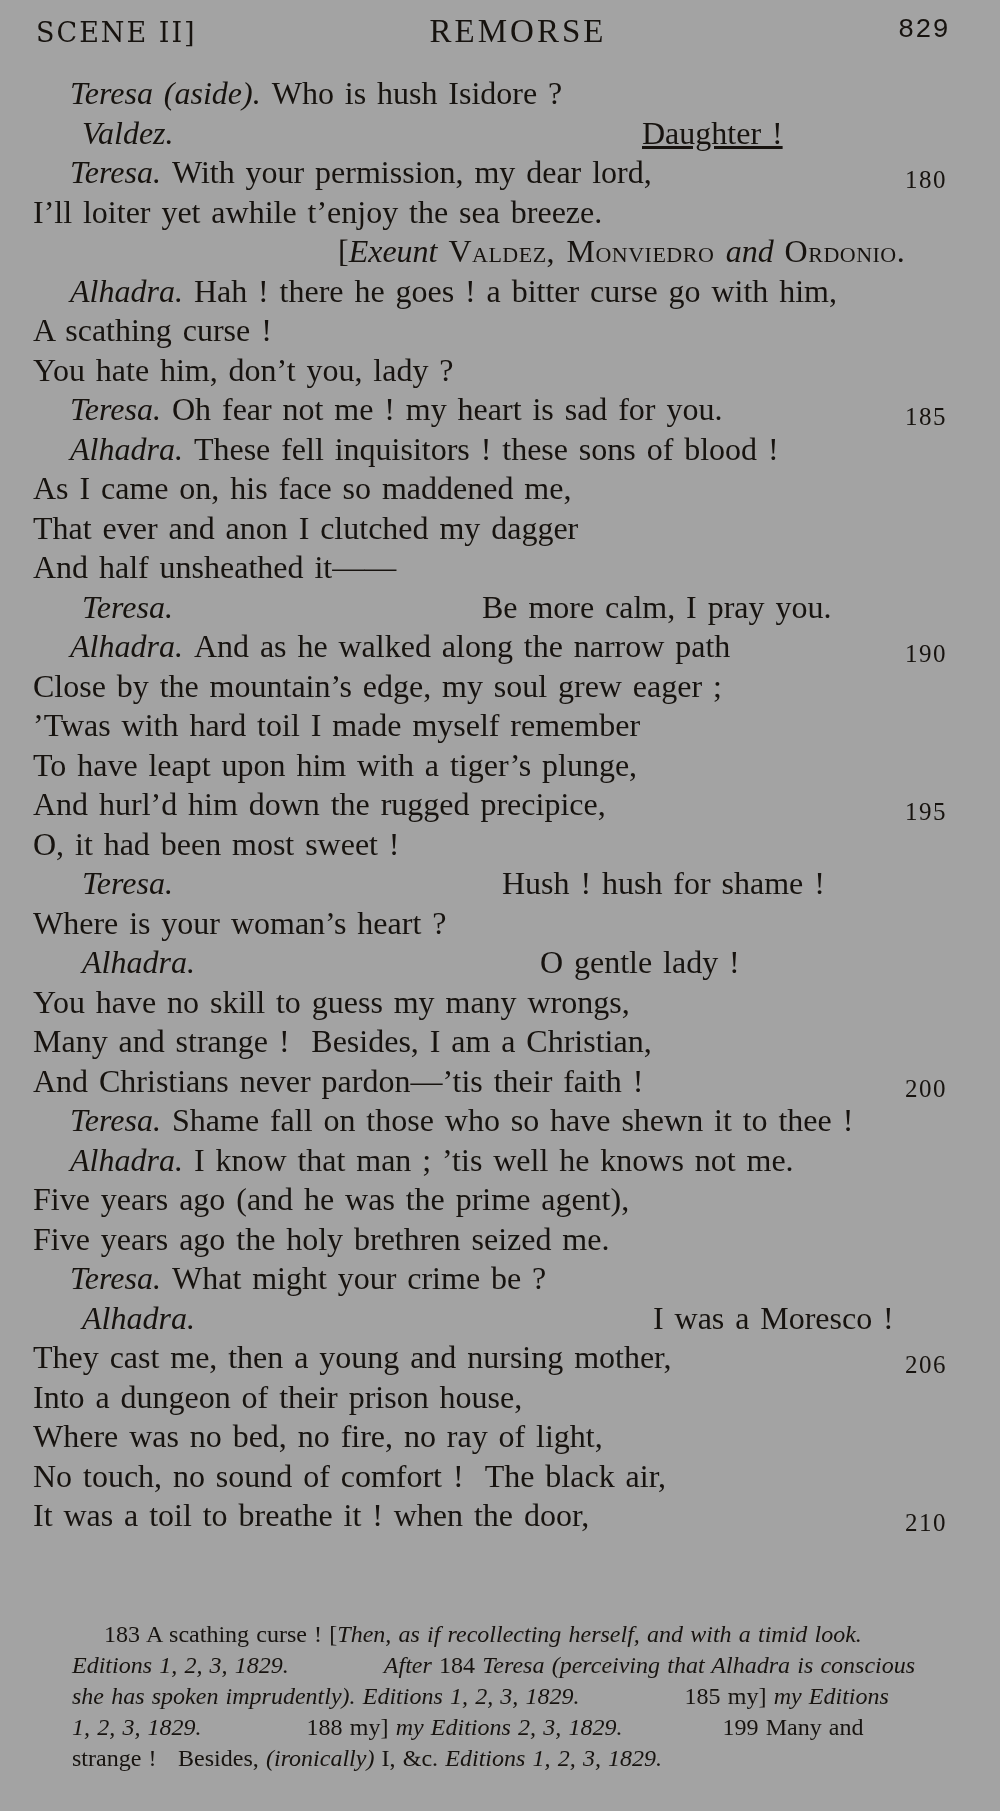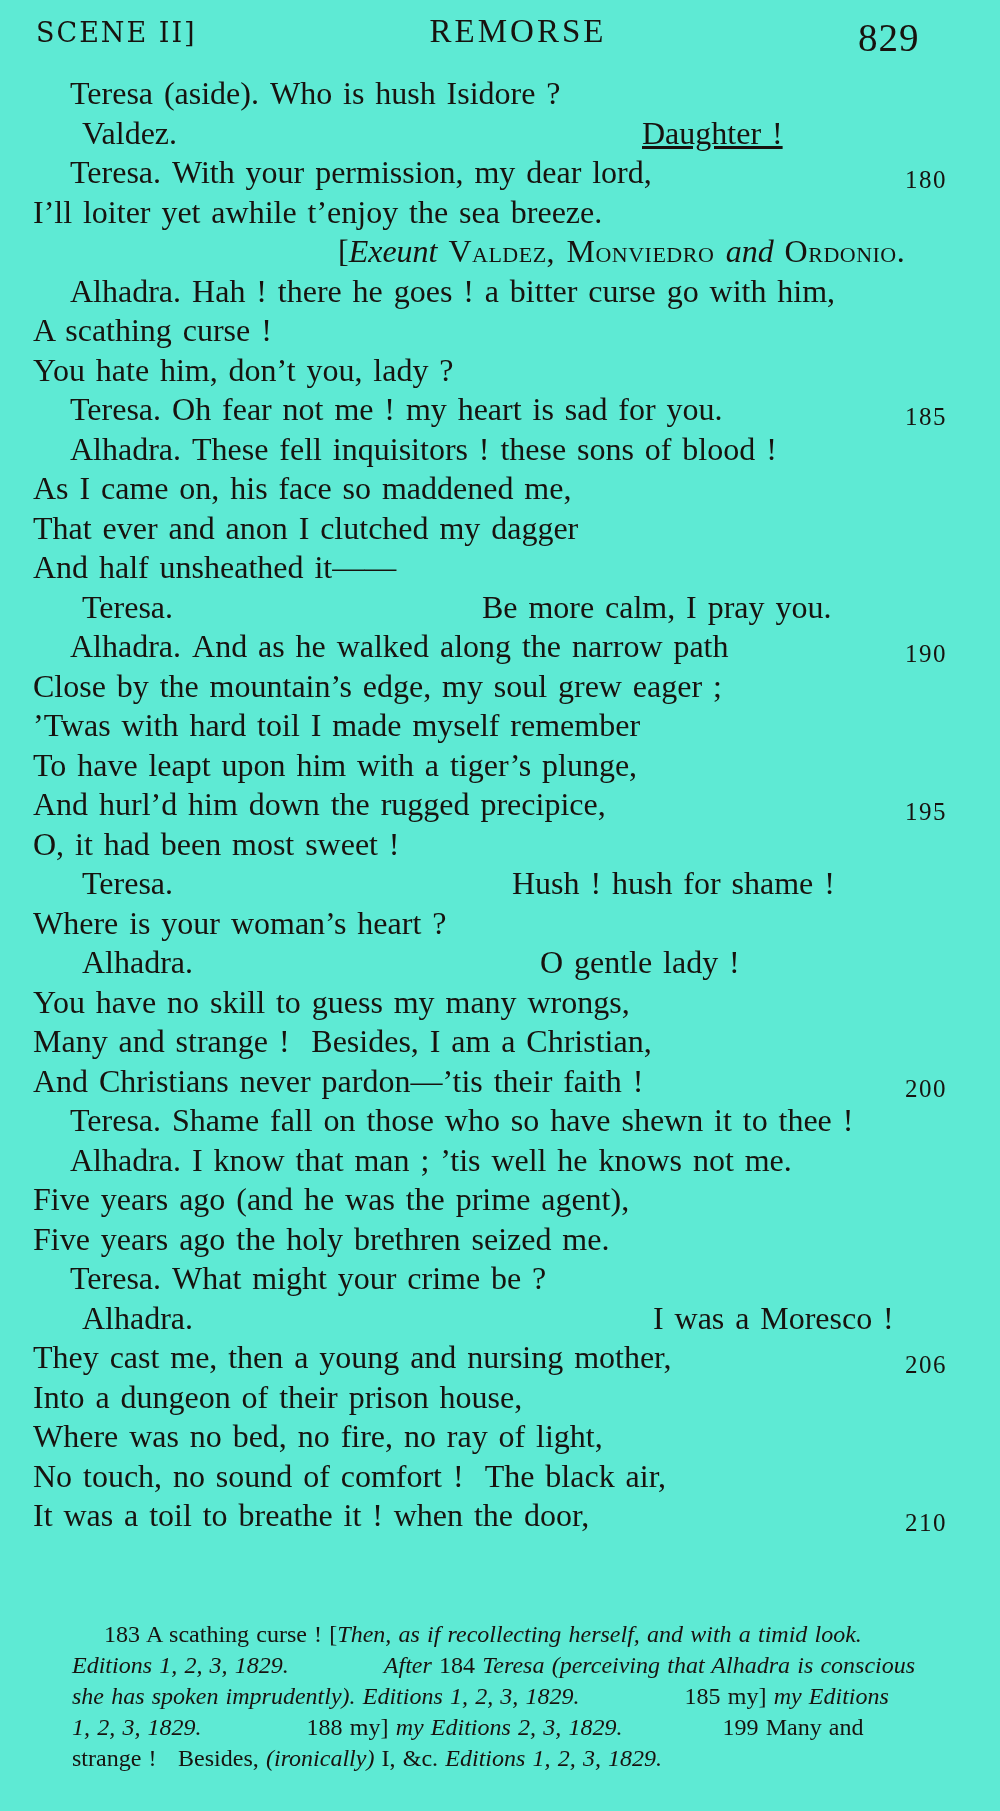--- a/index.html
+++ b/index.html
@@ -1,44 +1,44 @@
 <!DOCTYPE html>
 <html><head>
 <meta charset="utf-8">
 <style>
   html,body { margin:0; padding:0; background:#ffffff; }
   .page {
     position:relative; width:1000px; height:1811px;
-    background:#5eead4; color:#17130f; overflow:hidden;
+    background:#a3a3a3; color:#17130f; overflow:hidden;
     font-family:"Liberation Serif","DejaVu Serif",serif;
   }
   
   .hdr-scene {
     position:absolute; top:17px; left:36px;
     font-family:"DejaVu Serif","Liberation Serif",serif;
     font-size:27px; letter-spacing:2px; white-space:pre;
   }
   .hdr-title {
     position:absolute; top:13px; left:0; right:0; text-align:center;
     font-family:Liberation Serif, serif;
     font-size:33px; letter-spacing:3px;margin-left:36px;
   }
   .hdr-pagenum {
-    position:absolute; top:15px; left:858px;
-    font-family:Liberation Serif, serif;
-    font-size:39px; letter-spacing:1px;
+    position:absolute; top:15px; left:898px;
+    font-family:Liberation Mono, monospace;
+    font-size:27px; letter-spacing:1px;
   }
   
   .verse {
     position:absolute; top:74px; left:0; right:0; padding-left:33px;
     font-size:32px; line-height:39.5px; word-spacing:0.09em;
   }
   .vline { position:relative; height:39.5px; white-space:pre; }
   .vline.ind { padding-left:37px; }
-  .sp { margin-right:11px; }
+  .sp { font-style:italic; margin-right:11px; }
   .sp.only { margin-right:0;margin-left:12px; }
   .cont { position:absolute; top:0; white-space:pre; }
   .lnum {
     position:absolute; left:872px; top:7px;
     font-size:25px; letter-spacing:1.5px; word-spacing:0;
   }
   .seg-i { font-style:italic; }
   .seg-sc { font-variant:small-caps; letter-spacing:0.5px; }
   .seg-r, .seg-num { font-style:normal; }
   
@@ -72,21 +72,21 @@
       <div class="vline"><span>As I came on, his face so maddened me,</span></div>
       <div class="vline"><span>That ever and anon I clutched my dagger</span></div>
       <div class="vline"><span>And half unsheathed it——</span></div>
       <div class="vline ind"><span class="sp only">Teresa.</span><span class="cont" style="left: 449px;">Be more calm, I pray you.</span></div>
       <div class="vline ind"><span class="sp">Alhadra.</span><span>And as he walked along the narrow path</span><span class="lnum">190</span></div>
       <div class="vline"><span>Close by the mountain’s edge, my soul grew eager ;</span></div>
       <div class="vline"><span>’Twas with hard toil I made myself remember</span></div>
       <div class="vline"><span>To have leapt upon him with a tiger’s plunge,</span></div>
       <div class="vline"><span>And hurl’d him down the rugged precipice,</span><span class="lnum">195</span></div>
       <div class="vline"><span>O, it had been most sweet !</span></div>
-      <div class="vline ind"><span class="sp only">Teresa.</span><span class="cont" style="left: 479px; text-align: right;">Hush ! hush for shame !</span></div>
+      <div class="vline ind"><span class="sp only">Teresa.</span><span class="cont" style="left: 469px; text-align: right;">Hush ! hush for shame !</span></div>
       <div class="vline"><span>Where is your woman’s heart ?</span></div>
       <div class="vline ind"><span class="sp only">Alhadra.</span><span class="cont" style="left: 507px;">O gentle lady !</span></div>
       <div class="vline"><span>You have no skill to guess my many wrongs,</span></div>
       <div class="vline"><span>Many and strange !  Besides, I am a Christian,</span></div>
       <div class="vline"><span>And Christians never pardon—’tis their faith !</span><span class="lnum">200</span></div>
       <div class="vline ind"><span class="sp">Teresa.</span><span>Shame fall on those who so have shewn it to thee !</span></div>
       <div class="vline ind"><span class="sp">Alhadra.</span><span>I know that man ; ’tis well he knows not me.</span></div>
       <div class="vline"><span>Five years ago (and he was the prime agent),</span></div>
       <div class="vline"><span>Five years ago the holy brethren seized me.</span></div>
       <div class="vline ind"><span class="sp">Teresa.</span><span>What might your crime be ?</span></div>

